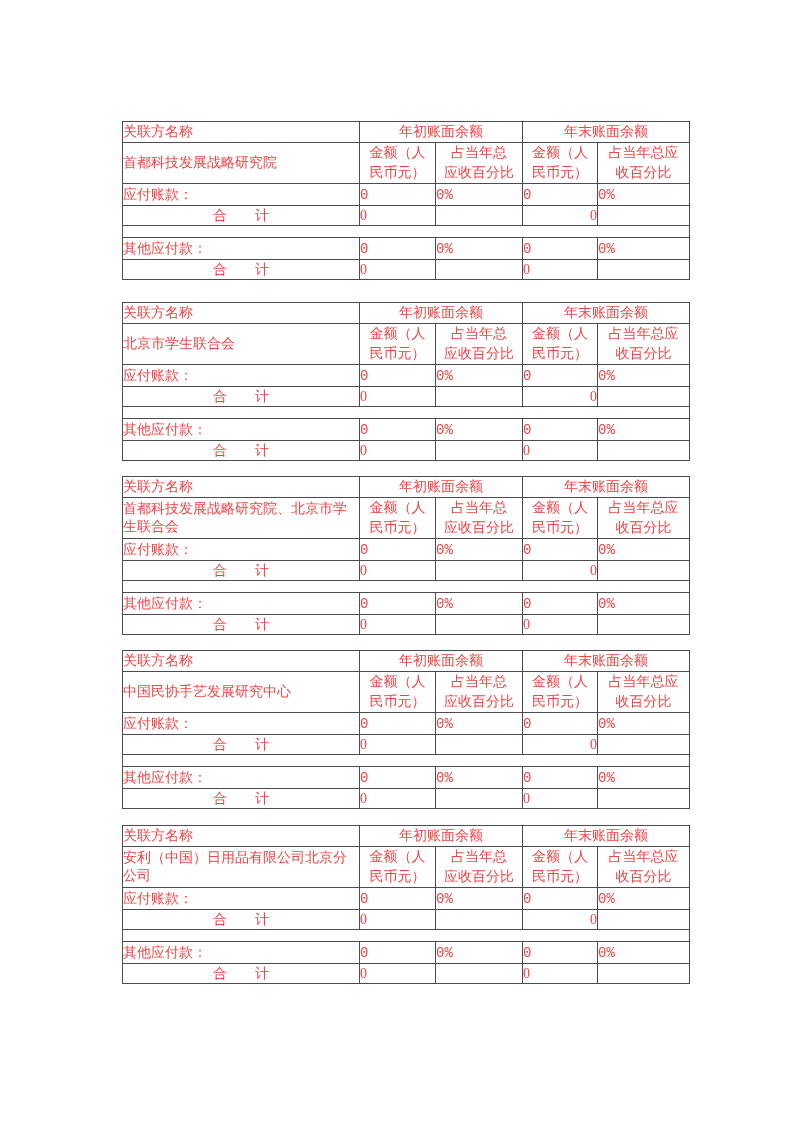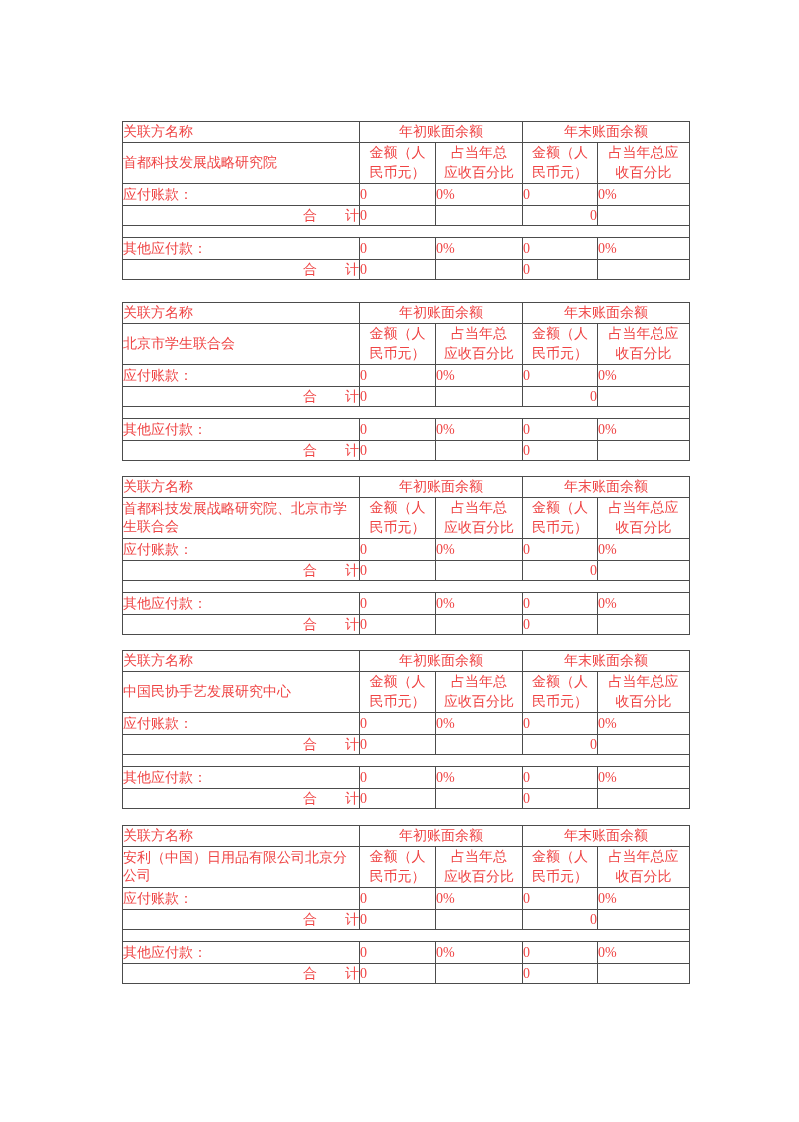--- a/index.html
+++ b/index.html
@@ -38,31 +38,31 @@
   .t5 { margin-top: 16px; }
 
   col.col-name { width: 237px; }
   col.col-a { width: 76px; }
   col.col-b { width: 87px; }
   col.col-c { width: 75px; }
   col.col-d { width: 92px; }
 
   tr.r-head   { height: 21px; }
   tr.r-name   { height: 36px; }
-  tr.r-data   { height: 22px; }
+  tr.r-data   { height: 22px; font-family: Liberation Mono, monospace; }
   tr.r-total  { height: 20px; }
   tr.r-spacer { height: 12px; }
 
   td.c-center { text-align: center; }
   td.c-label  { text-align: left; padding-left: 9px; }
   td.c-party  { text-align: left; padding: 2px 6px 1px 8px; vertical-align: top; line-height: 18px; }
   td.c-sub    { white-space: pre-line; text-align: center; line-height: 20px; font-size: 13.5px; }
   td.c-num    { text-align: left; padding-left: 7px; font-size: 14.5px; }
   td.c-num-r  { text-align: right; padding-right: 11px; font-size: 14.5px; }
-  td.c-total-label { text-align: right; padding-left: 95px; }
+  td.c-total-label { text-align: center; padding-left: 95px; }
 </style>
 </head>
 <body>
 
 <div class="page">
 
   <table class="doc-table t1">
     <colgroup>
         <col class="col-name">
         <col class="col-a">

